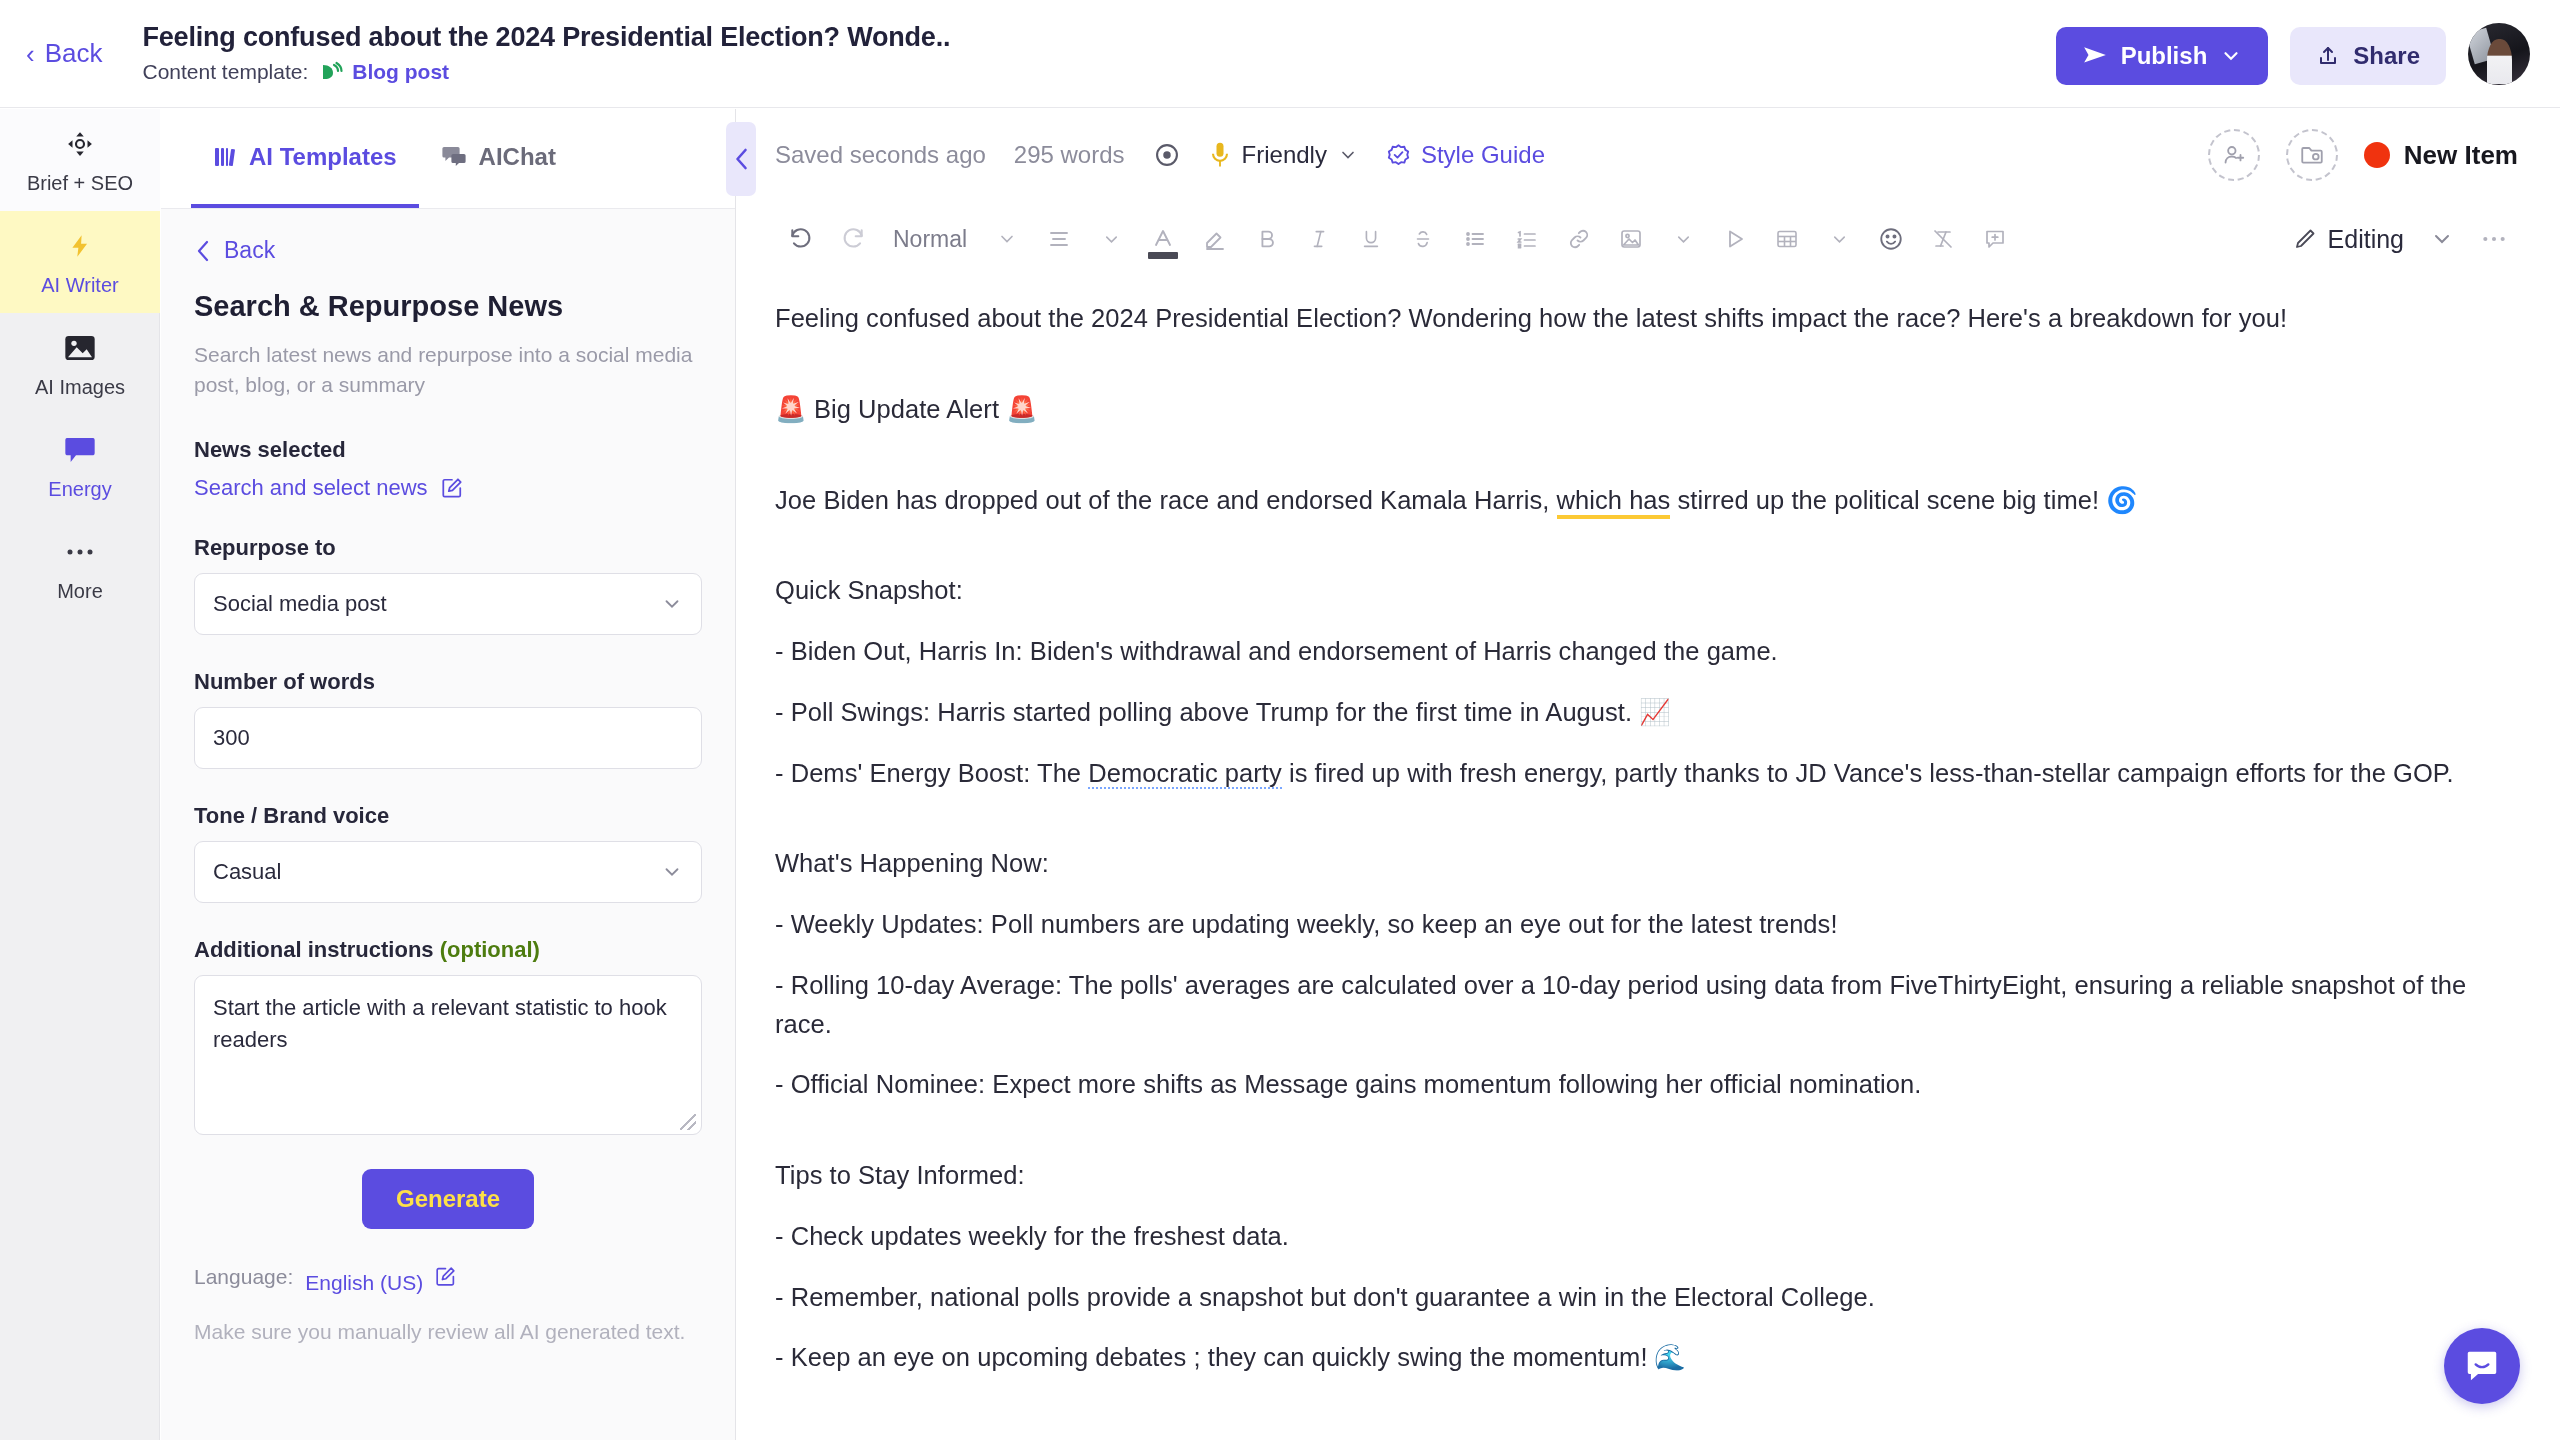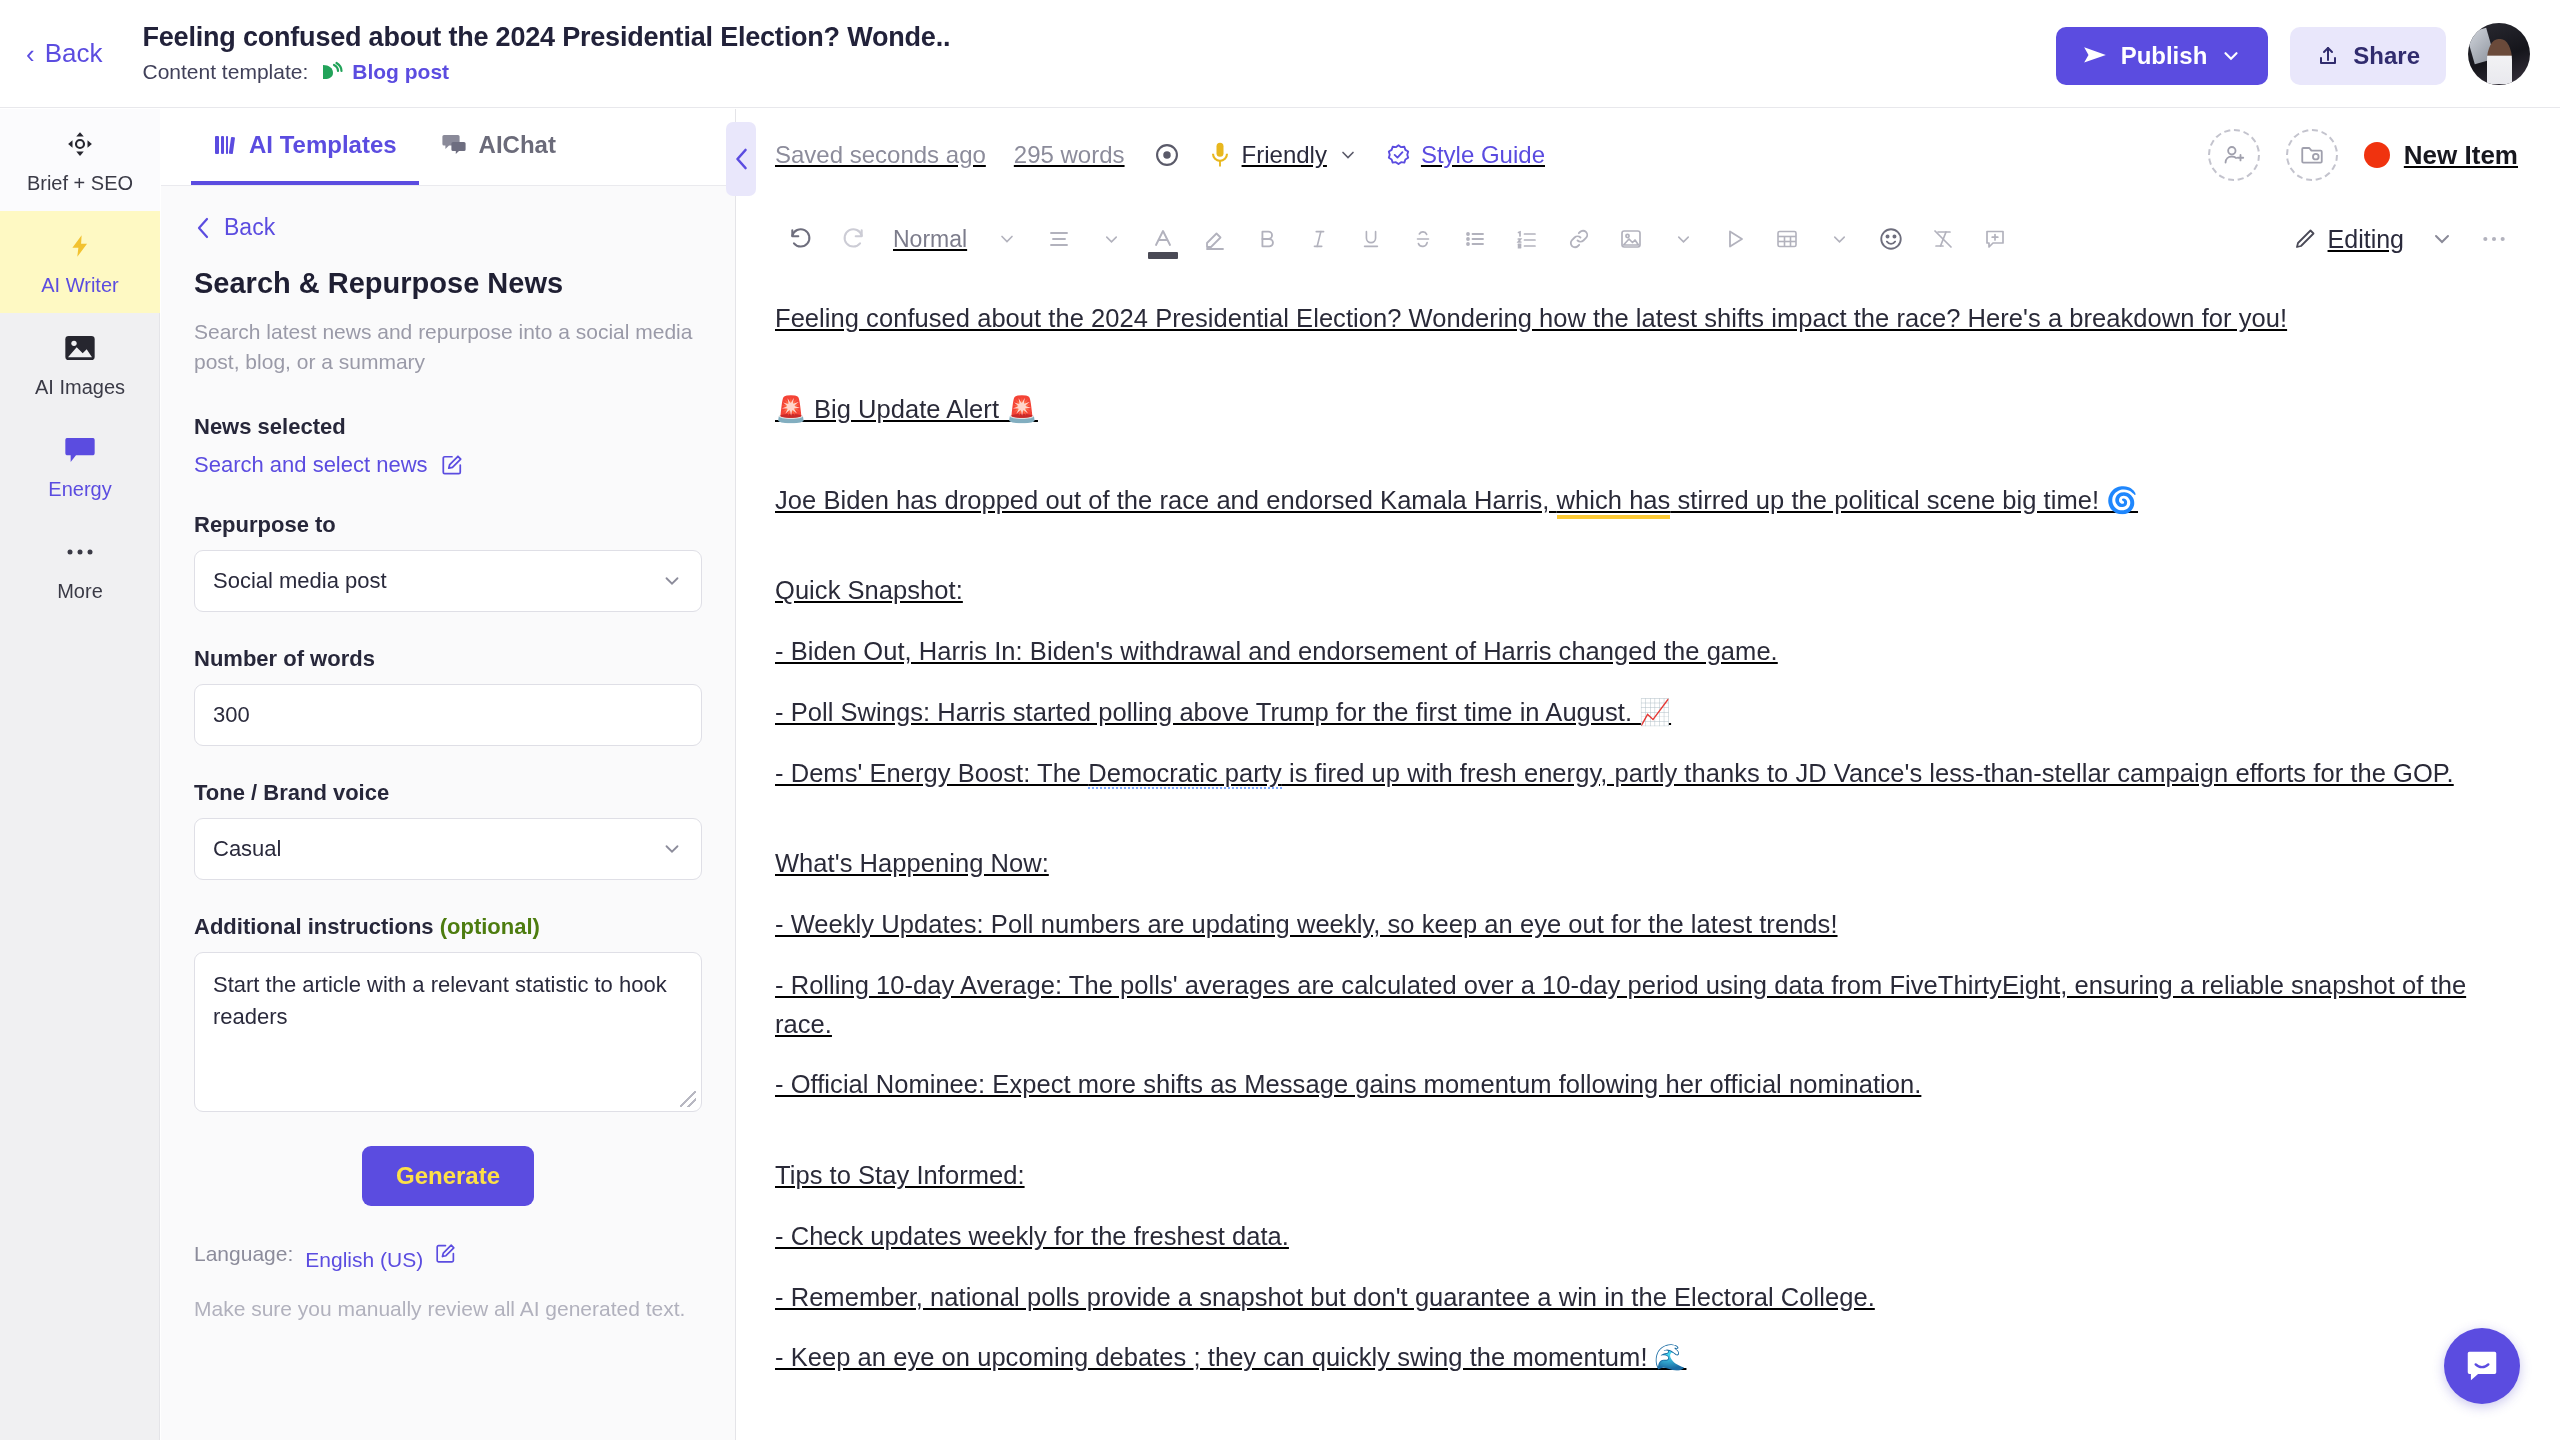--- a/index.html
+++ b/index.html
@@ -72,21 +72,21 @@
   .rail-label { font-size: 20px; color: #3a3a46; text-align: center; }
   .rail-item.on .rail-label { color: #5b4ce0; }
   .rail-ico { height: 34px; display: flex; align-items: center; justify-content: center; }
 
   
   .panel {
     position: absolute; left: 161px; top: 109px; width: 575px; height: 1331px;
     background: #fafafb; border-right: 1px solid #e4e4e8;
   }
   .panel-tabs {
-    height: 77px; display: flex; align-items: stretch; gap: 0;
+    height: 100px; display: flex; align-items: stretch; gap: 0;
     background: #ffffff; border-bottom: 1px solid #eaeaee; padding-left: 30px;
   }
   .ptab {
     display: flex; align-items: center; gap: 12px; padding: 0 22px;
     font-size: 24px; color: #6b6b7a; font-weight: bold; cursor: pointer;
     border-bottom: 4px solid transparent; position: relative;
   }
   .ptab.sel { color: #5b4ce0; border-bottom-color: #5b4ce0; }
   .panel-body { padding: 28px 33px 0 33px; }
   .panel-back {
@@ -128,21 +128,21 @@
   .disclaimer { font-size: 21px; line-height: 1.45; color: #b1b1bd; }
 
   
   .collapse-handle {
     position: absolute; left: 726px; top: 122px; width: 30px; height: 74px;
     background: #e9e7fb; border-radius: 7px;
     display: flex; align-items: center; justify-content: center; cursor: pointer; z-index: 5;
   }
 
   
-  .editor { position: absolute; left: 737px; top: 109px; width: 1823px; height: 1331px; background: #fff; text-decoration: underline; }
+  .editor { position: absolute; left: 737px; top: 109px; width: 1823px; height: 1331px; background: #fff; }
   .status-bar {
     height: 92px; display: flex; align-items: center; padding: 0 42px 0 38px; gap: 28px;
   }
   .st-text { font-size: 24px; color: #8c8c9b; }
   .st-words { font-size: 24px; color: #8c8c9b; }
   .st-chip { display: flex; align-items: center; gap: 11px; font-size: 24px; color: #2a2a3c; cursor: pointer; }
   .st-style { display: flex; align-items: center; gap: 10px; font-size: 24px; color: #5b4ce0; cursor: pointer; }
   .st-right { margin-left: auto; display: flex; align-items: center; gap: 26px; }
   .dashed-circle {
     width: 52px; height: 52px; border-radius: 50%; border: 2px dashed #c3c3cd;

